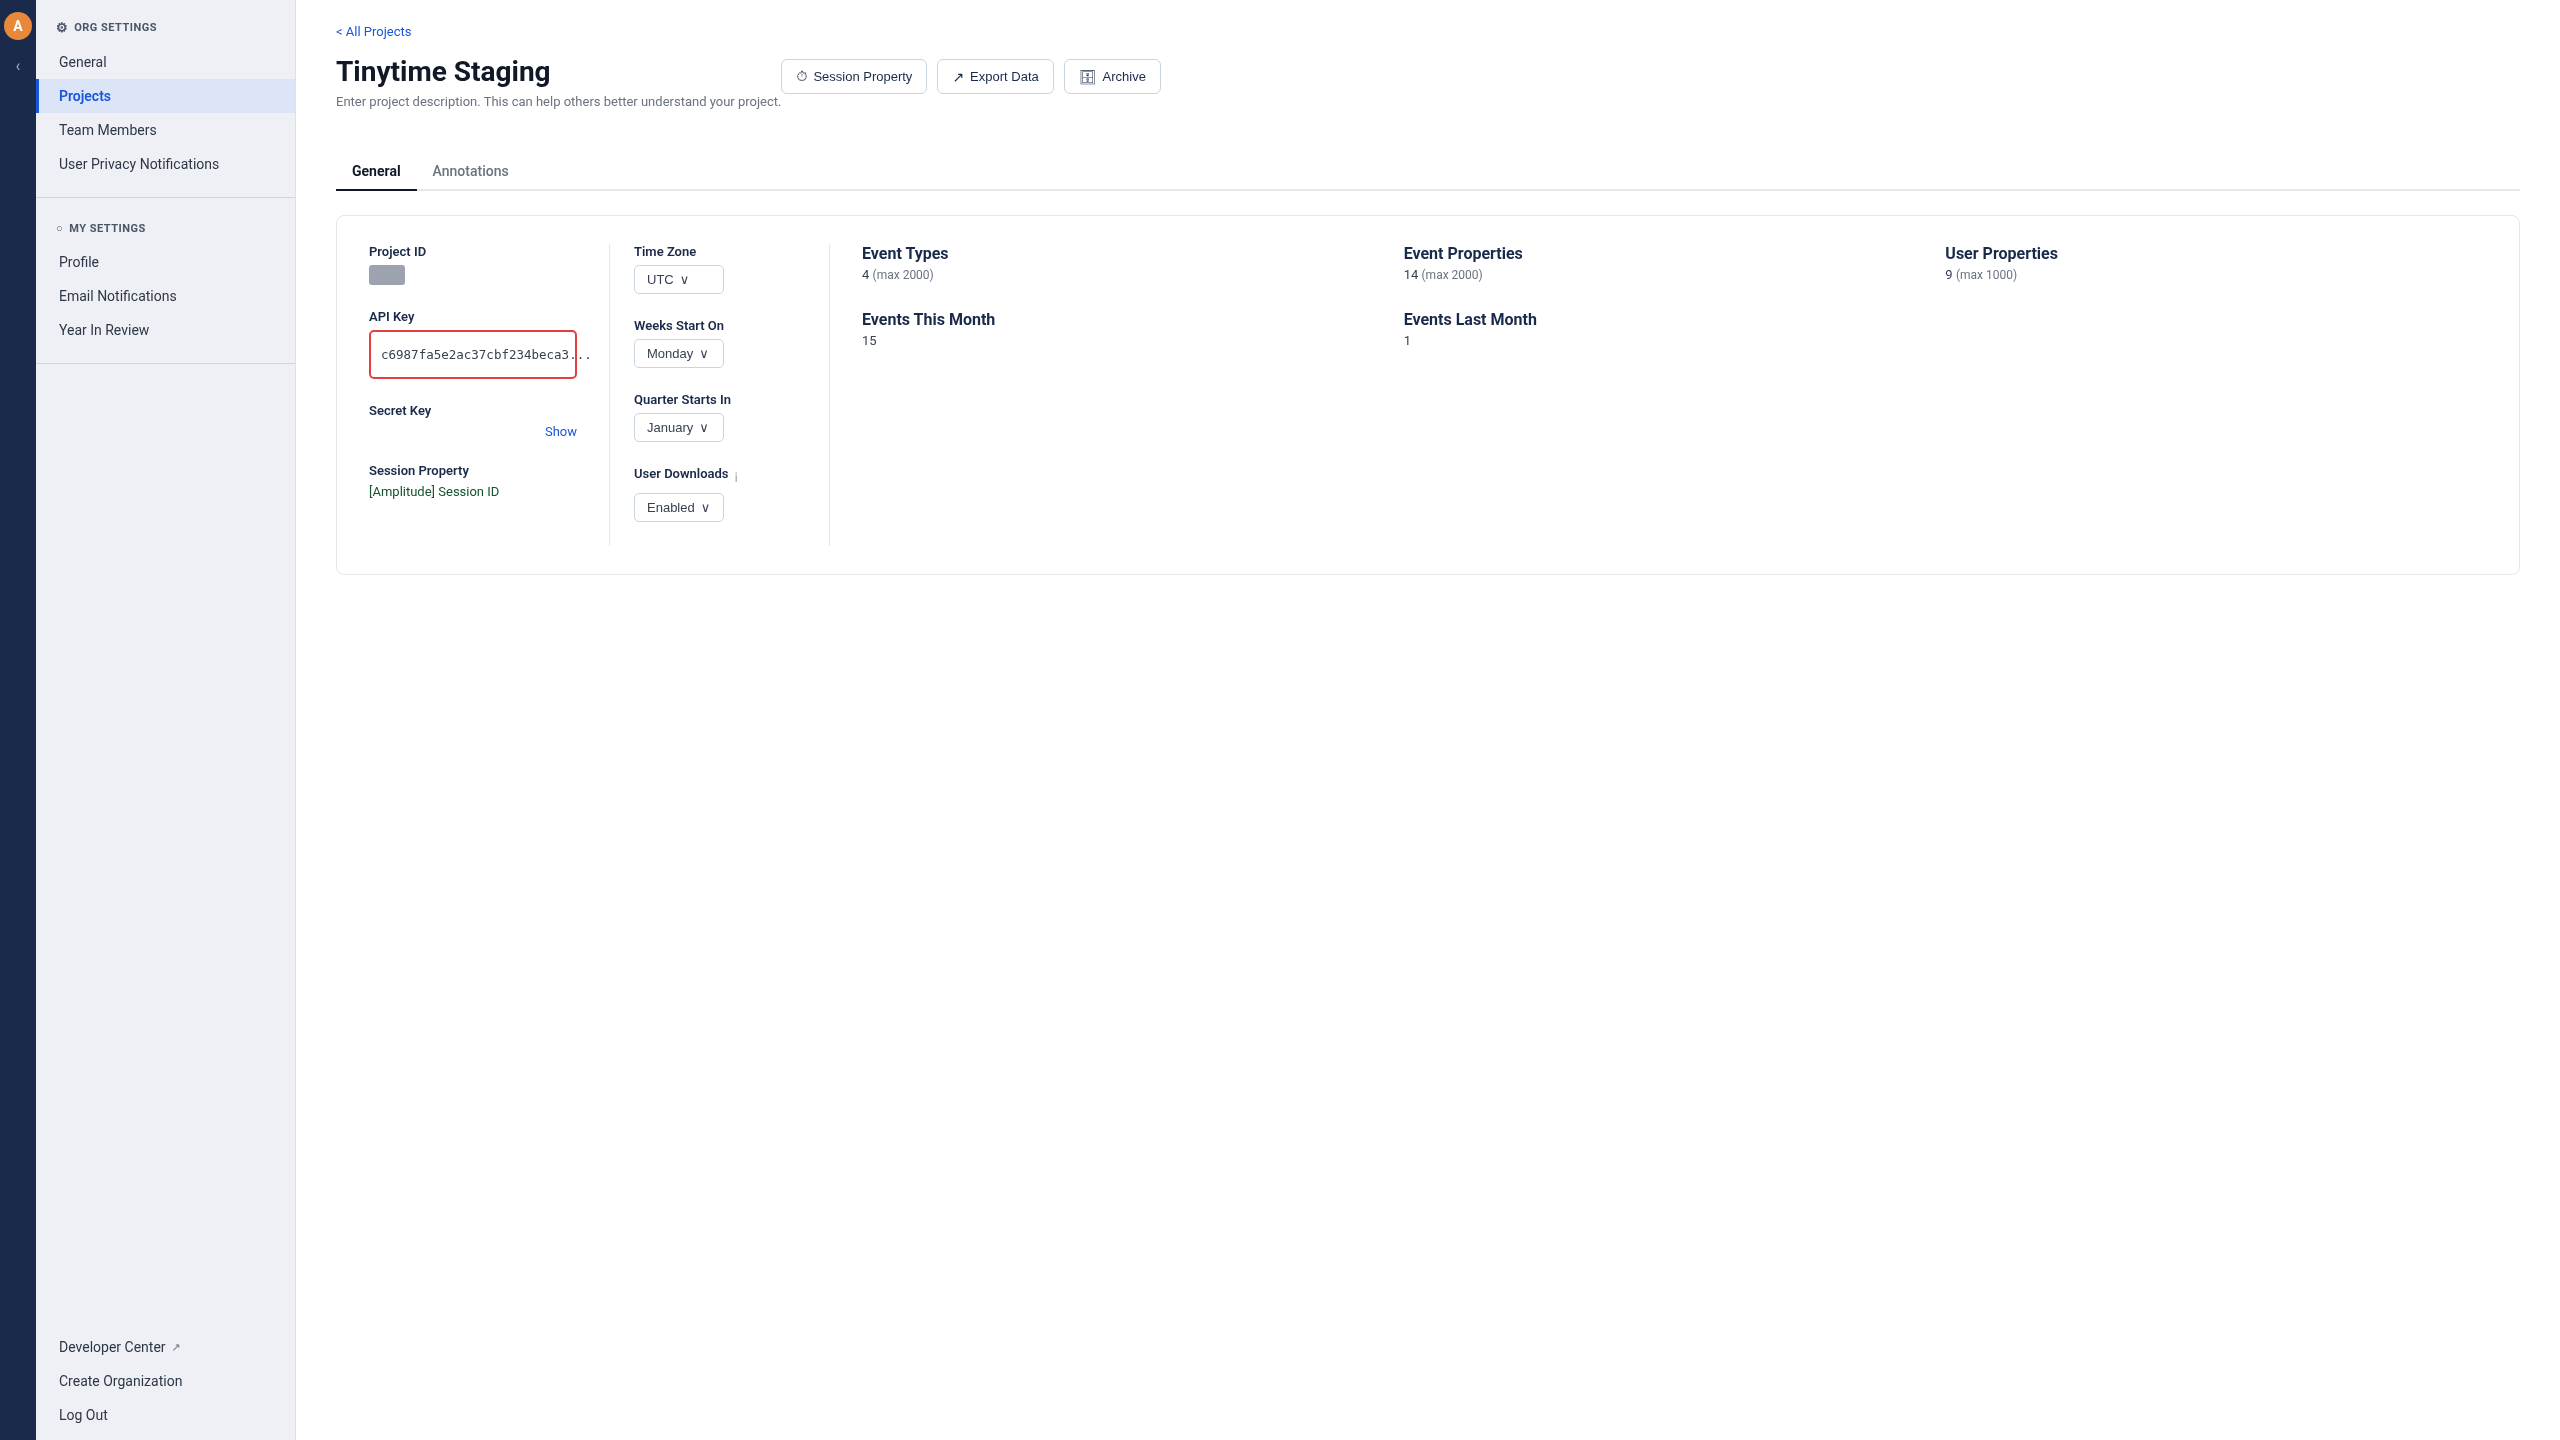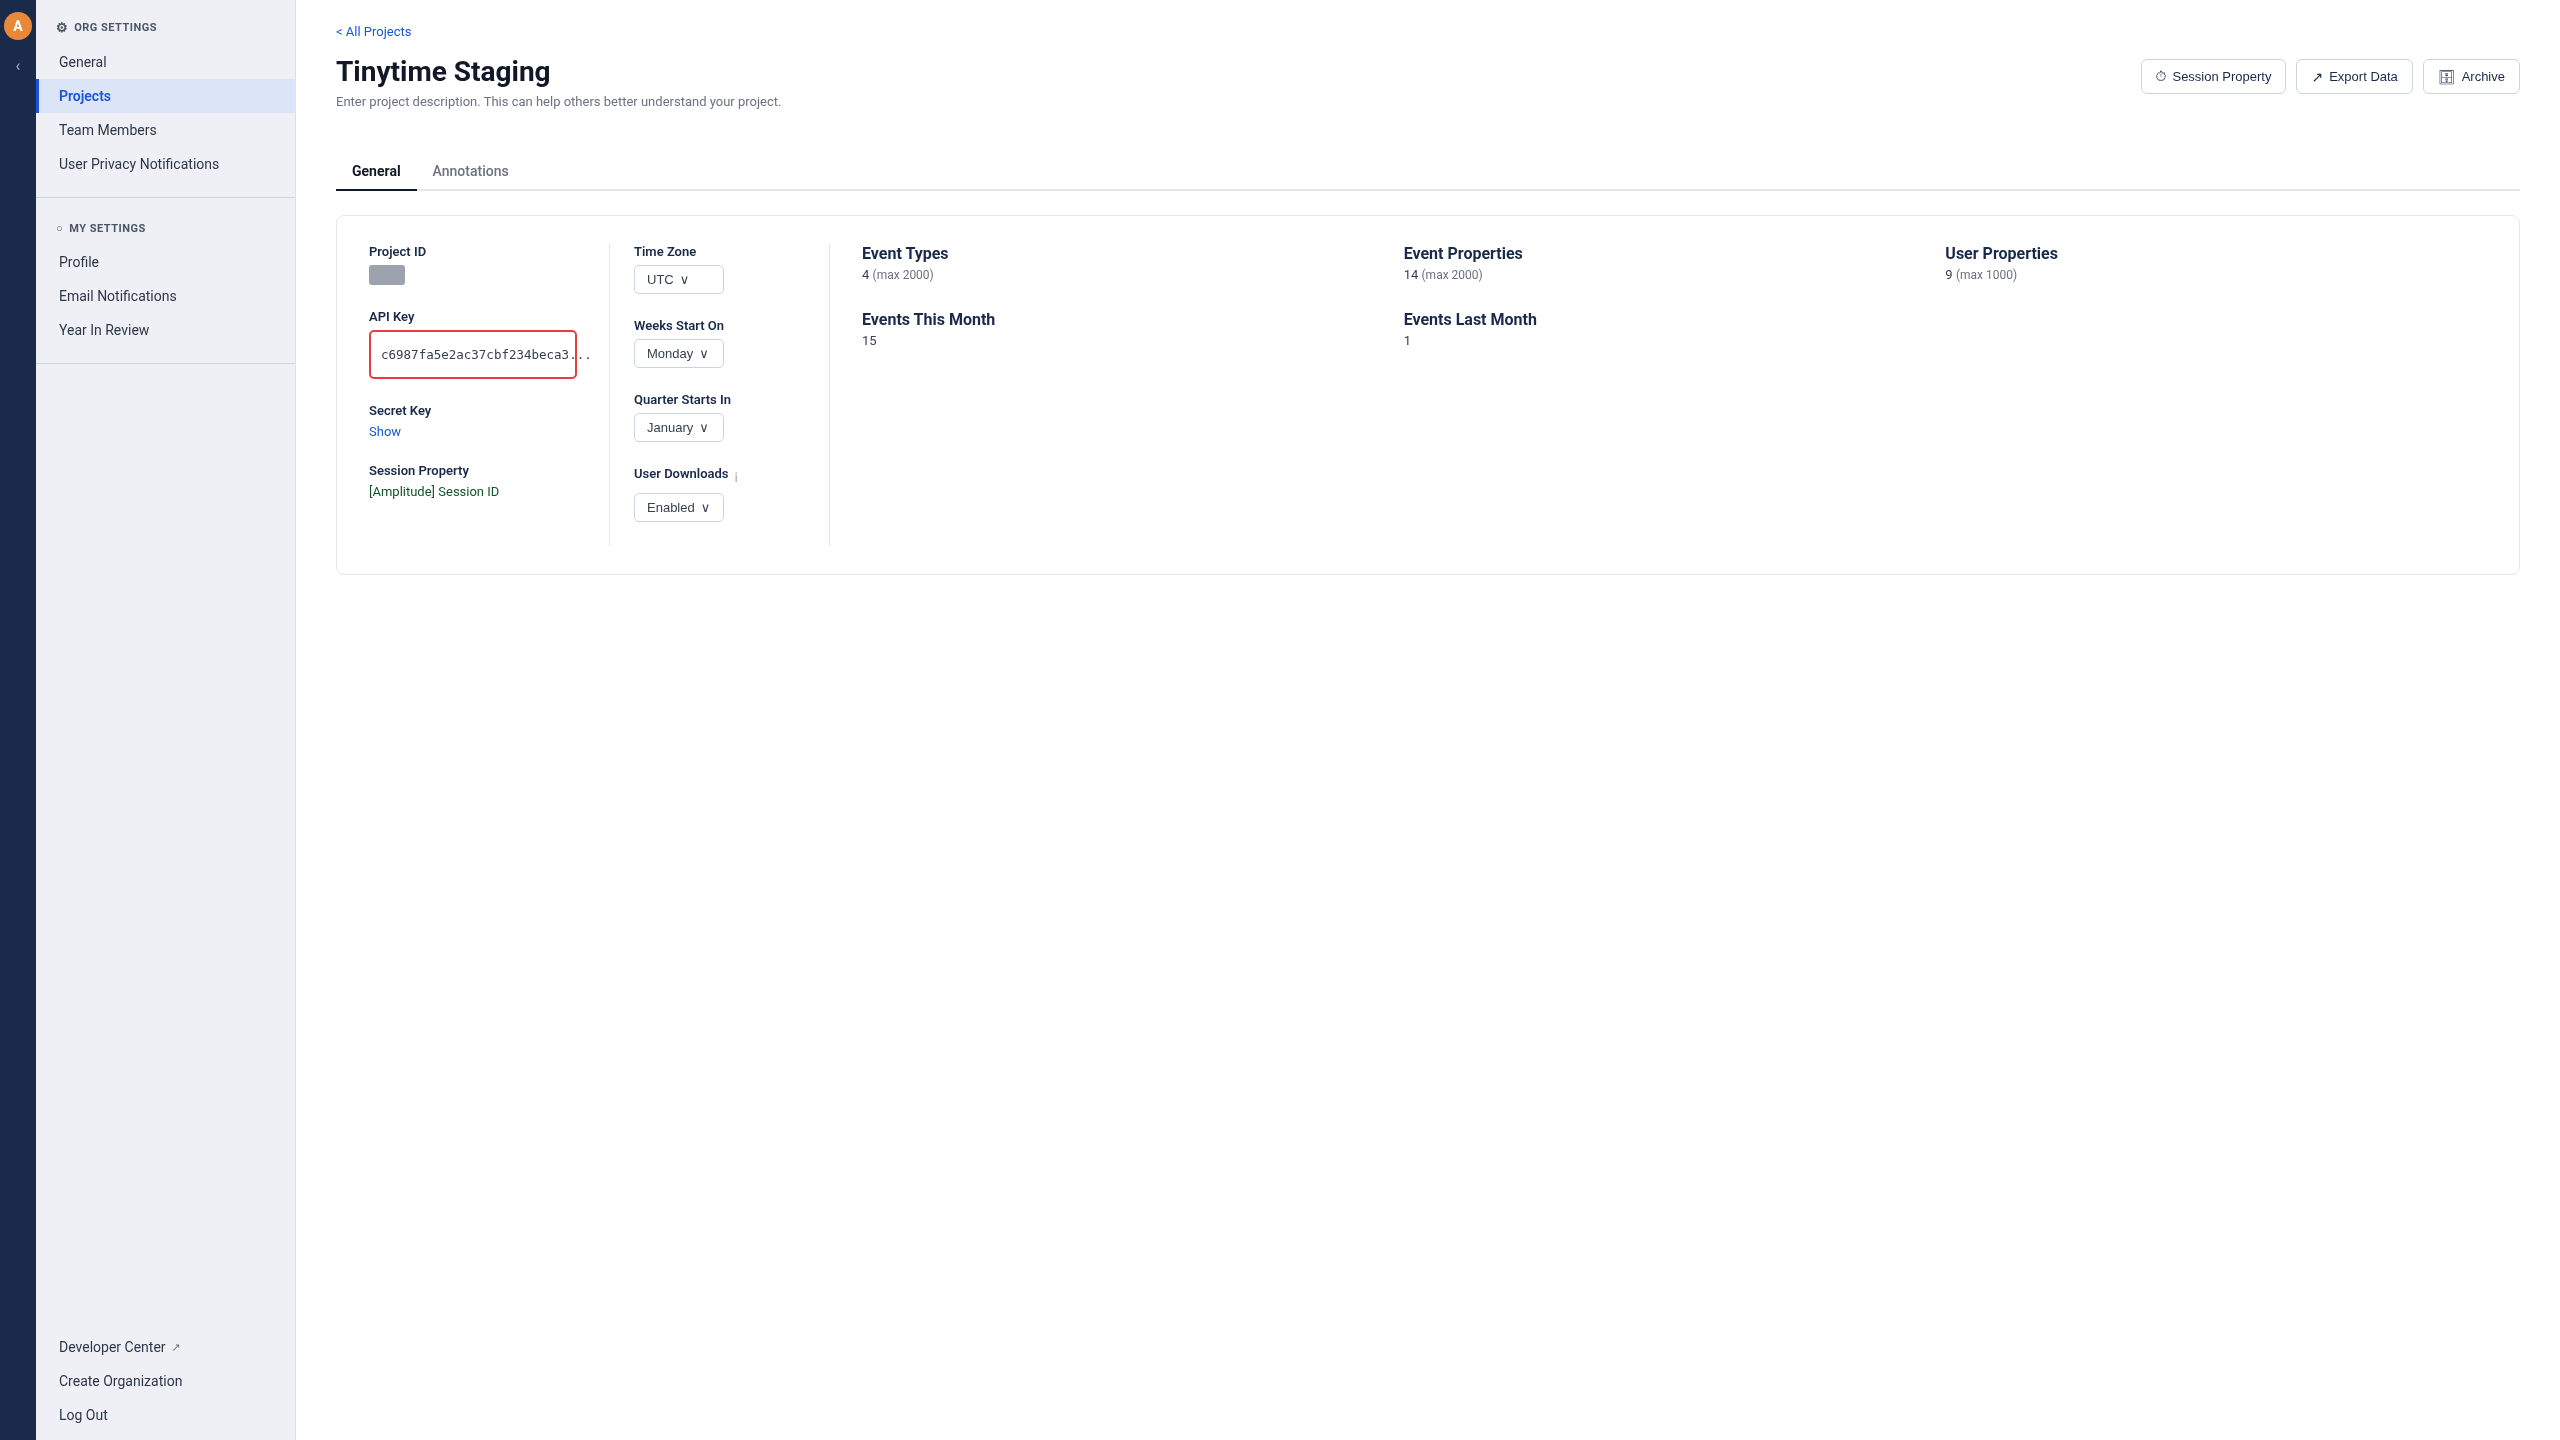--- a/index.html
+++ b/index.html
@@ -135,21 +135,20 @@
 
     .page-description {
       font-size: 13px;
       color: #6b7280;
       margin-bottom: 24px;
     }
 
     .page-header-row {
       display: flex;
       align-items: flex-start;
-      justify-content: space-between;
       margin-bottom: 0;
     }
 
     .header-buttons {
       display: flex;
       gap: 10px;
       flex-shrink: 0;
       padding-top: 4px;
     }
 
@@ -245,20 +244,21 @@
       color: #374151;
       font-family: monospace;
       width: 100%;
       max-width: 230px;
     }
 
     .secret-key-link {
       color: #1a56db;
       cursor: pointer;
       font-size: 13px;
+      text-align: right;
     }
 
     .session-prop-value {
       font-size: 13px;
       color: #14532d;
     }
 
     .select-btn {
       display: flex;
       align-items: center;

